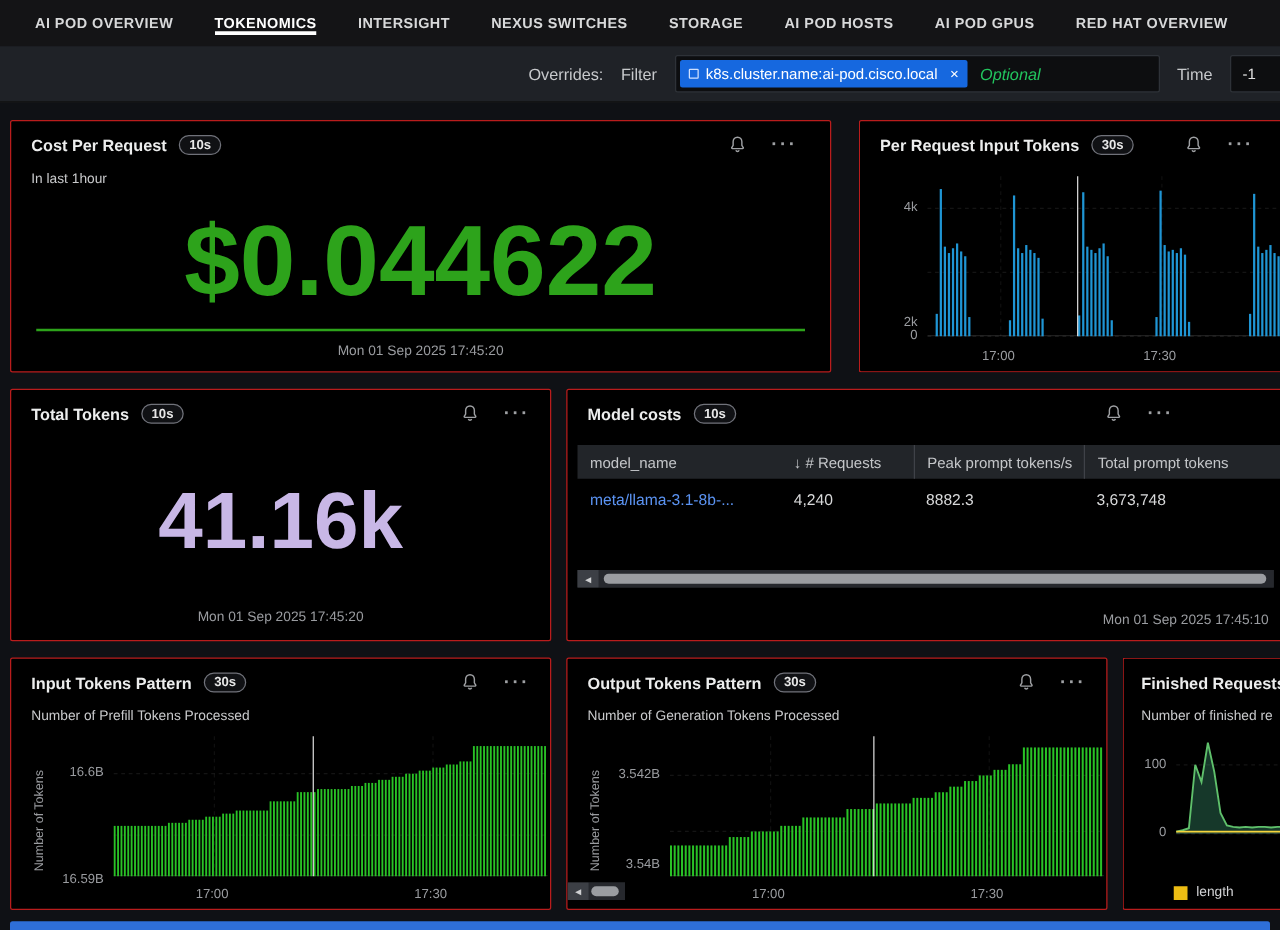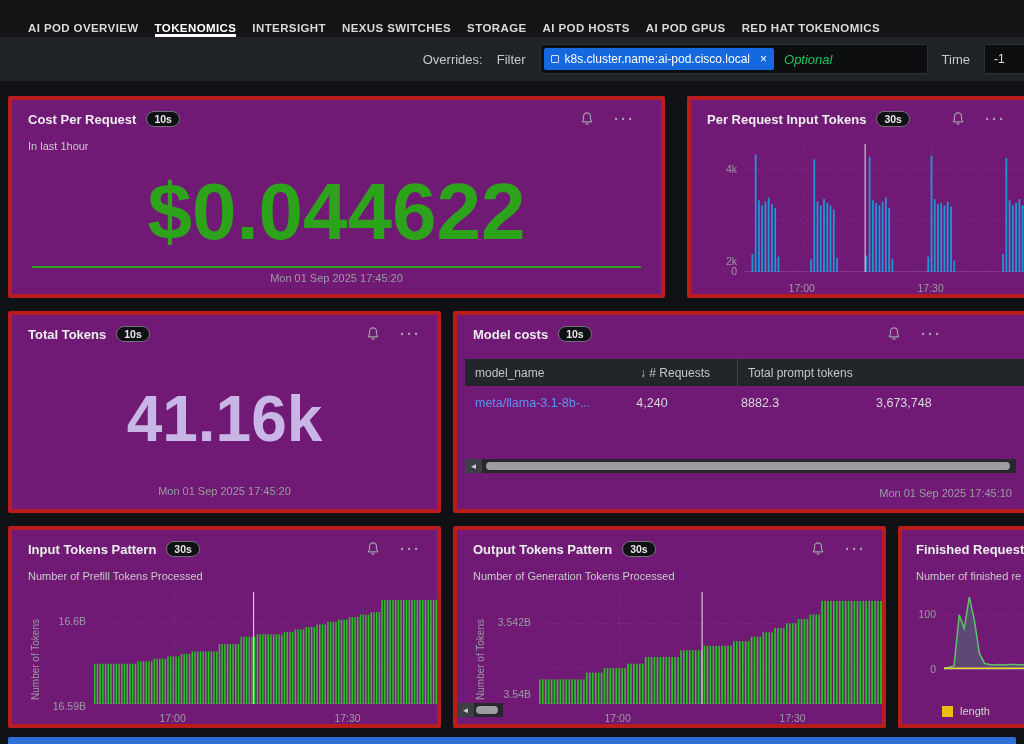--- a/index.html
+++ b/index.html
@@ -2,41 +2,41 @@
 <html><head>
 <meta charset="utf-8">
 <style>
   * { margin:0; padding:0; box-sizing:border-box; }
   html,body { width:1024px; height:744px; overflow:hidden; background:#0f1115;
     font-family:"Liberation Sans", sans-serif; }
   .page { position:relative; width:1024px; height:744px; overflow:hidden; background:#0f1115; }
 
   
   .topnav { position:absolute; top:0; left:0; right:0; height:37px; background:#141416;
-    display:flex; align-items:flex-end; gap:16px; padding-left:28px; }
+    display:flex; align-items:center; gap:33px; padding-left:28px; }
   .tab { display:flex; align-items:center; color:#d8d9da; font-size:11.5px; font-weight:700;
     letter-spacing:.4px; cursor:pointer; border-bottom:3px solid transparent; padding-top:3px; white-space:nowrap; }
   .tab.active { color:#ffffff; border-bottom-color:#ffffff; }
 
   
   .toolbar { position:absolute; top:37px; left:0; right:0; height:45px; background:#1f2227;
     display:flex; align-items:center; justify-content:flex-end; gap:14px; border-bottom:1px solid #111; }
   .tb-label { color:#c7c9cc; font-size:13px; white-space:nowrap; }
   .filter-box { width:388px; height:30px; background:#0d0e10; border:1px solid #2e3238; border-radius:2px;
     display:flex; align-items:center; padding:0 8px 0 3px; }
   .chip { background:#1668df; color:#fff; font-size:12px; border-radius:2px; padding:4px 7px;
     display:flex; align-items:center; gap:6px; white-space:nowrap; cursor:pointer; }
   .chip-icon { width:8px; height:8px; border:1.5px solid #cfe0ff; border-radius:1px; display:inline-block; }
   .chip-x { margin-left:4px; cursor:pointer; }
   .optional { color:#22c55e; font-style:italic; font-size:13px; margin-left:10px; }
   .time-box { width:62px; height:30px; background:#0d0e10; border:1px solid #2e3238; border-radius:2px;
     color:#e0e0e0; font-size:12px; display:flex; align-items:center; padding-left:9px; margin-right:-22px; cursor:pointer; }
 
   
-  .panel { position:absolute; background:#701a75; border:4px solid #b91c1c; border-radius:2px; overflow:hidden; }
+  .panel { position:absolute; background:#000000; border:1px solid #b91c1c; border-radius:2px; overflow:hidden; }
   .p-header { position:relative; height:38px; display:flex; align-items:center; gap:10px; padding:0 12px 0 16px; }
   .p-title { color:#eceded; font-size:13px; font-weight:700; white-space:nowrap; }
   .badge { border:1px solid #70727a; background:#101114; color:#e8e8e8; font-size:10.5px; font-weight:700;
     border-radius:8px; padding:1px 7px; white-space:nowrap; }
   .p-icons { position:absolute; top:11px; right:16px; display:flex; gap:20px; align-items:center; }
   .dots { color:#9fa1a4; font-size:15px; font-weight:700; letter-spacing:2px; line-height:1; cursor:pointer; }
   .subtitle { position:absolute; left:16px; top:40px; font-size:11px; color:#c9cacc; white-space:nowrap; }
   .big-value { position:absolute; left:0; right:0; text-align:center; font-weight:700; line-height:1; }
   .timestamp { position:absolute; left:0; right:0; text-align:center; font-size:11px; color:#9a9ca0; }
   .spark { position:absolute; height:2px; }
@@ -76,21 +76,21 @@
 <div class="page">
 
   <nav class="topnav" id="nav-tabs">
       <div class="tab">AI POD OVERVIEW</div>
       <div class="tab active">TOKENOMICS</div>
       <div class="tab">INTERSIGHT</div>
       <div class="tab">NEXUS SWITCHES</div>
       <div class="tab">STORAGE</div>
       <div class="tab">AI POD HOSTS</div>
       <div class="tab">AI POD GPUS</div>
-      <div class="tab">RED HAT TOKENOMICS</div>
+      <div class="tab">RED HAT OVERVIEW</div>
     </nav>
 
   <div class="toolbar">
     <span class="tb-label">Overrides:</span>
     <span class="tb-label">Filter</span>
     <div class="filter-box">
       <span class="chip">
         <span class="chip-icon"></span>
         <span>k8s.cluster.name:ai-pod.cisco.local</span>
         <span class="chip-x">×</span>
@@ -218,20 +218,21 @@
         <svg width="14" height="15" viewBox="0 0 16 16">
             <path d="M8 1.5c-2.5 0-4 1.8-4 4.2v3.1L2.8 10.9c-.3.4 0 1 .5 1h9.4c.5 0 .8-.6.5-1L12 8.8V5.7c0-2.4-1.5-4.2-4-4.2z" fill="none" stroke="#9fa1a4" stroke-width="1.3"></path>
             <path d="M6.5 13.4a1.6 1.6 0 0 0 3 0" fill="none" stroke="#9fa1a4" stroke-width="1.3"></path>
           </svg>
         <span class="dots">···</span>
       </span>
     </div>
     <div class="t-head" id="mc-head">
         <div class="t-col" style="width: 165px;">model_name</div>
         <div class="t-col" style="width: 107px;">↓ # Requests</div>
+        <div class="t-col div" style="width: 138px;">Peak prompt tokens/s</div>
         <div class="t-col div" style="width: 180px;">Total prompt tokens</div>
       </div>
     <div class="t-row" id="mc-row">
         <div class="t-cell t-link" style="width: 165px;">meta/llama-3.1-8b-...</div>
         <div class="t-cell" style="width: 107px;">4,240</div>
         <div class="t-cell" style="width: 138px;">8882.3</div>
         <div class="t-cell" style="width: 180px;">3,673,748</div>
       </div>
     <div class="hscroll" style="left:8px; right:34px; top:144px;">
       <span class="scroll-btn">◄</span>

